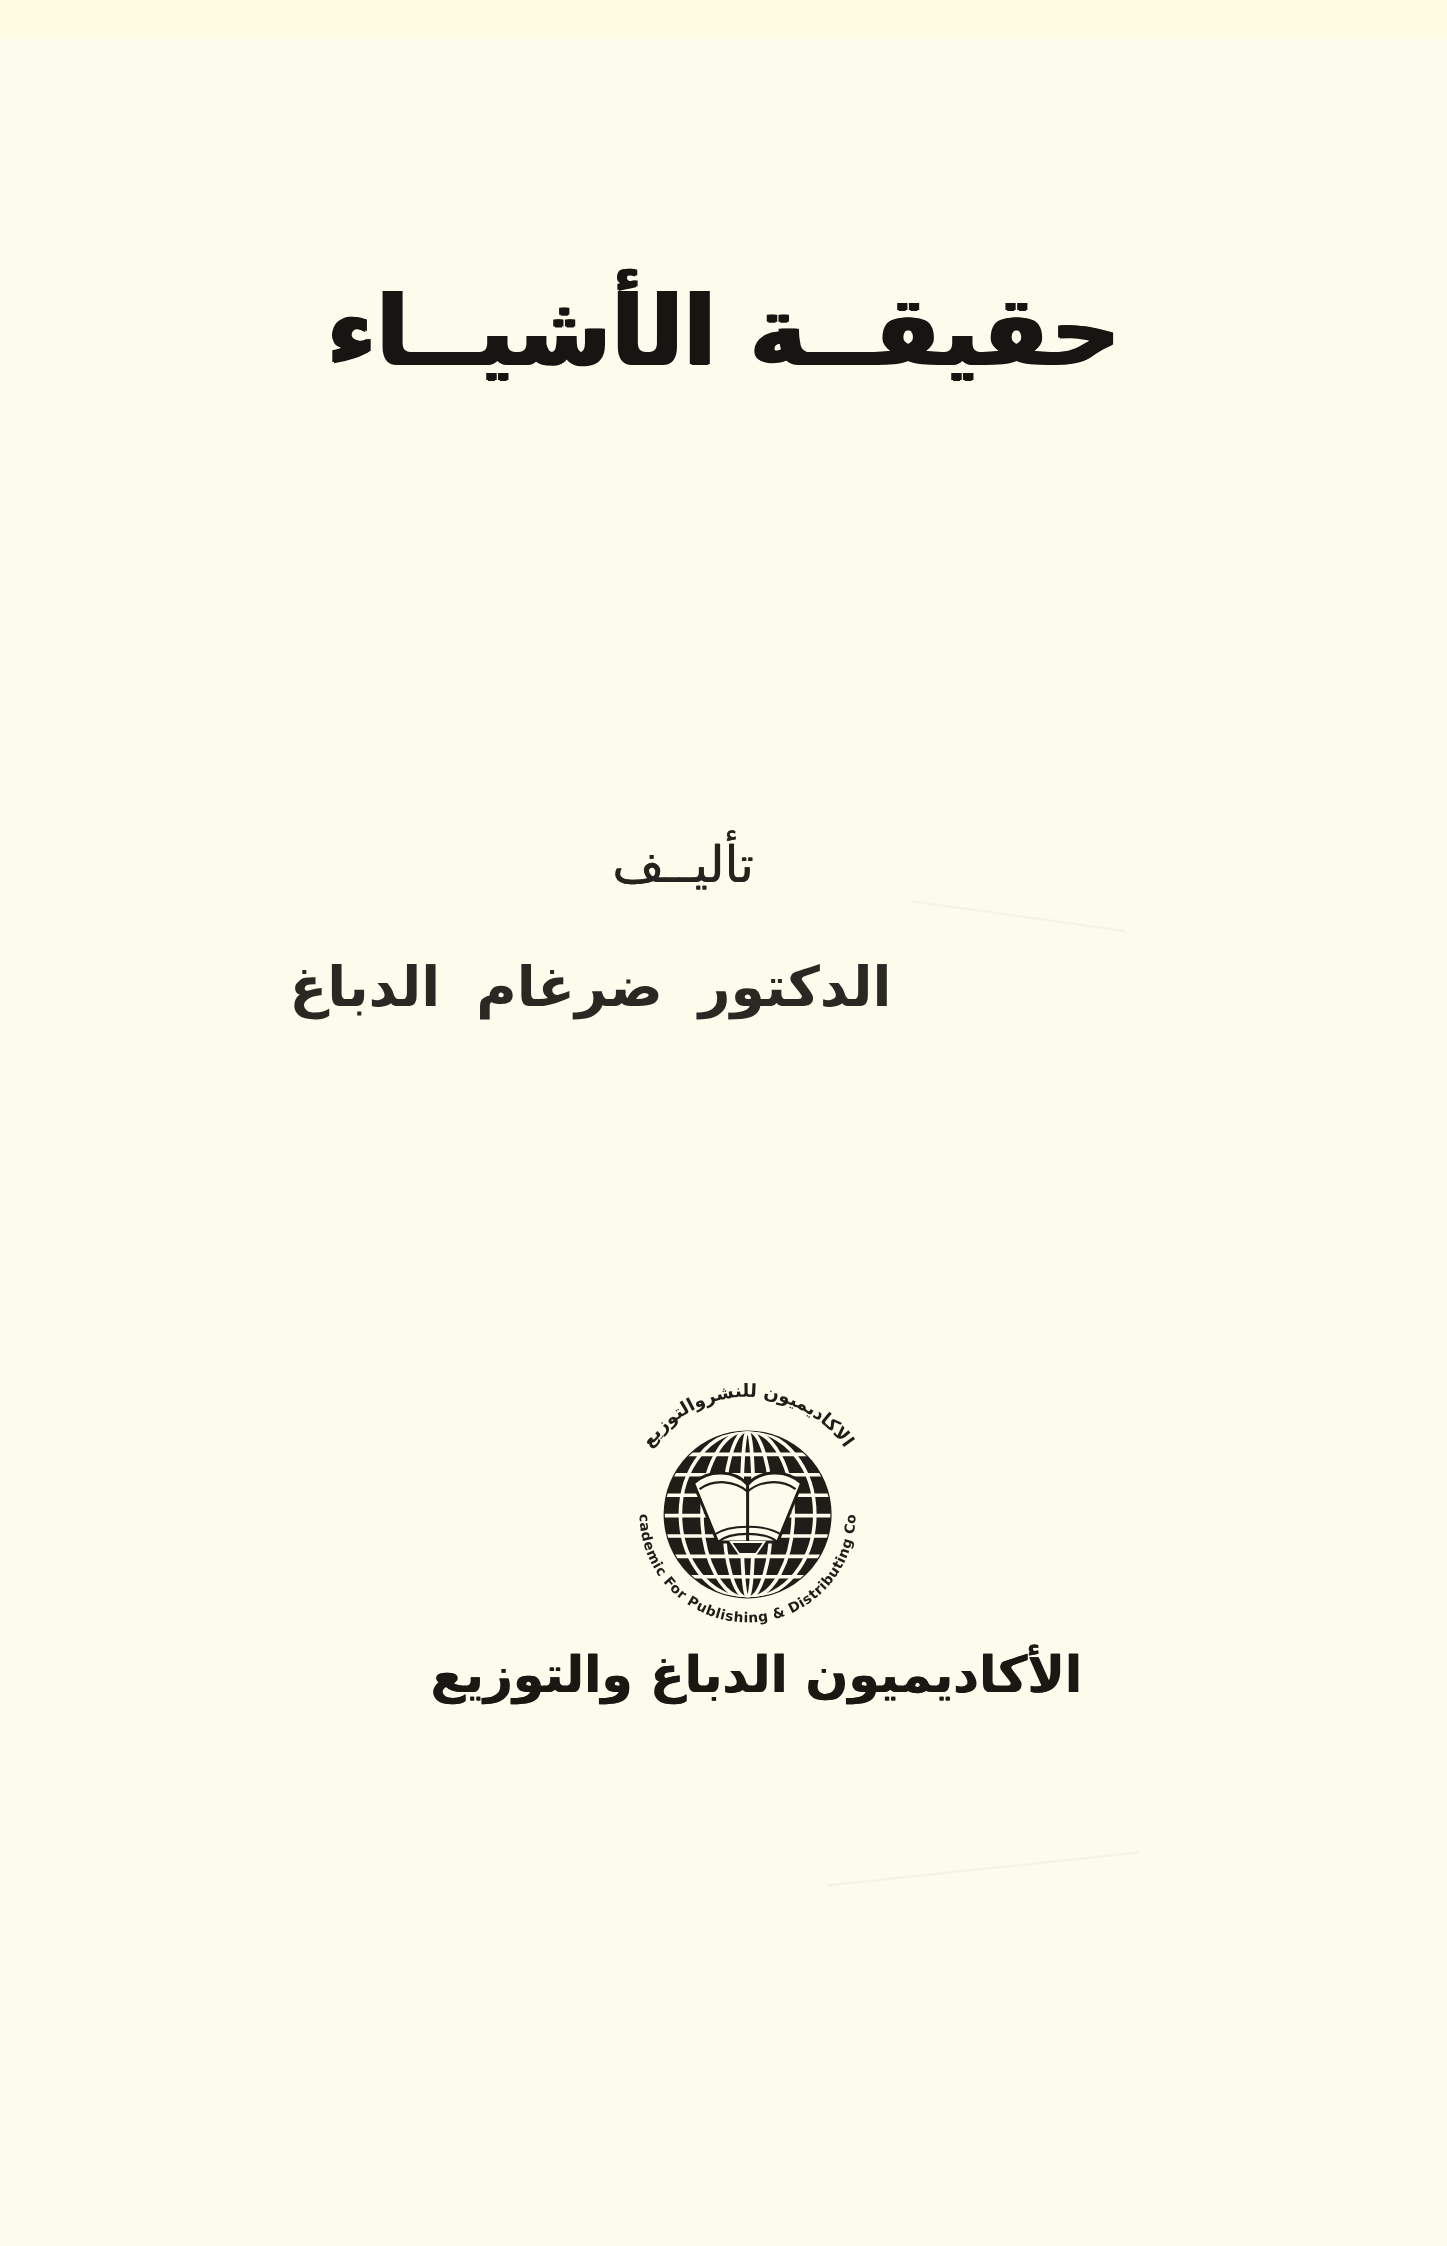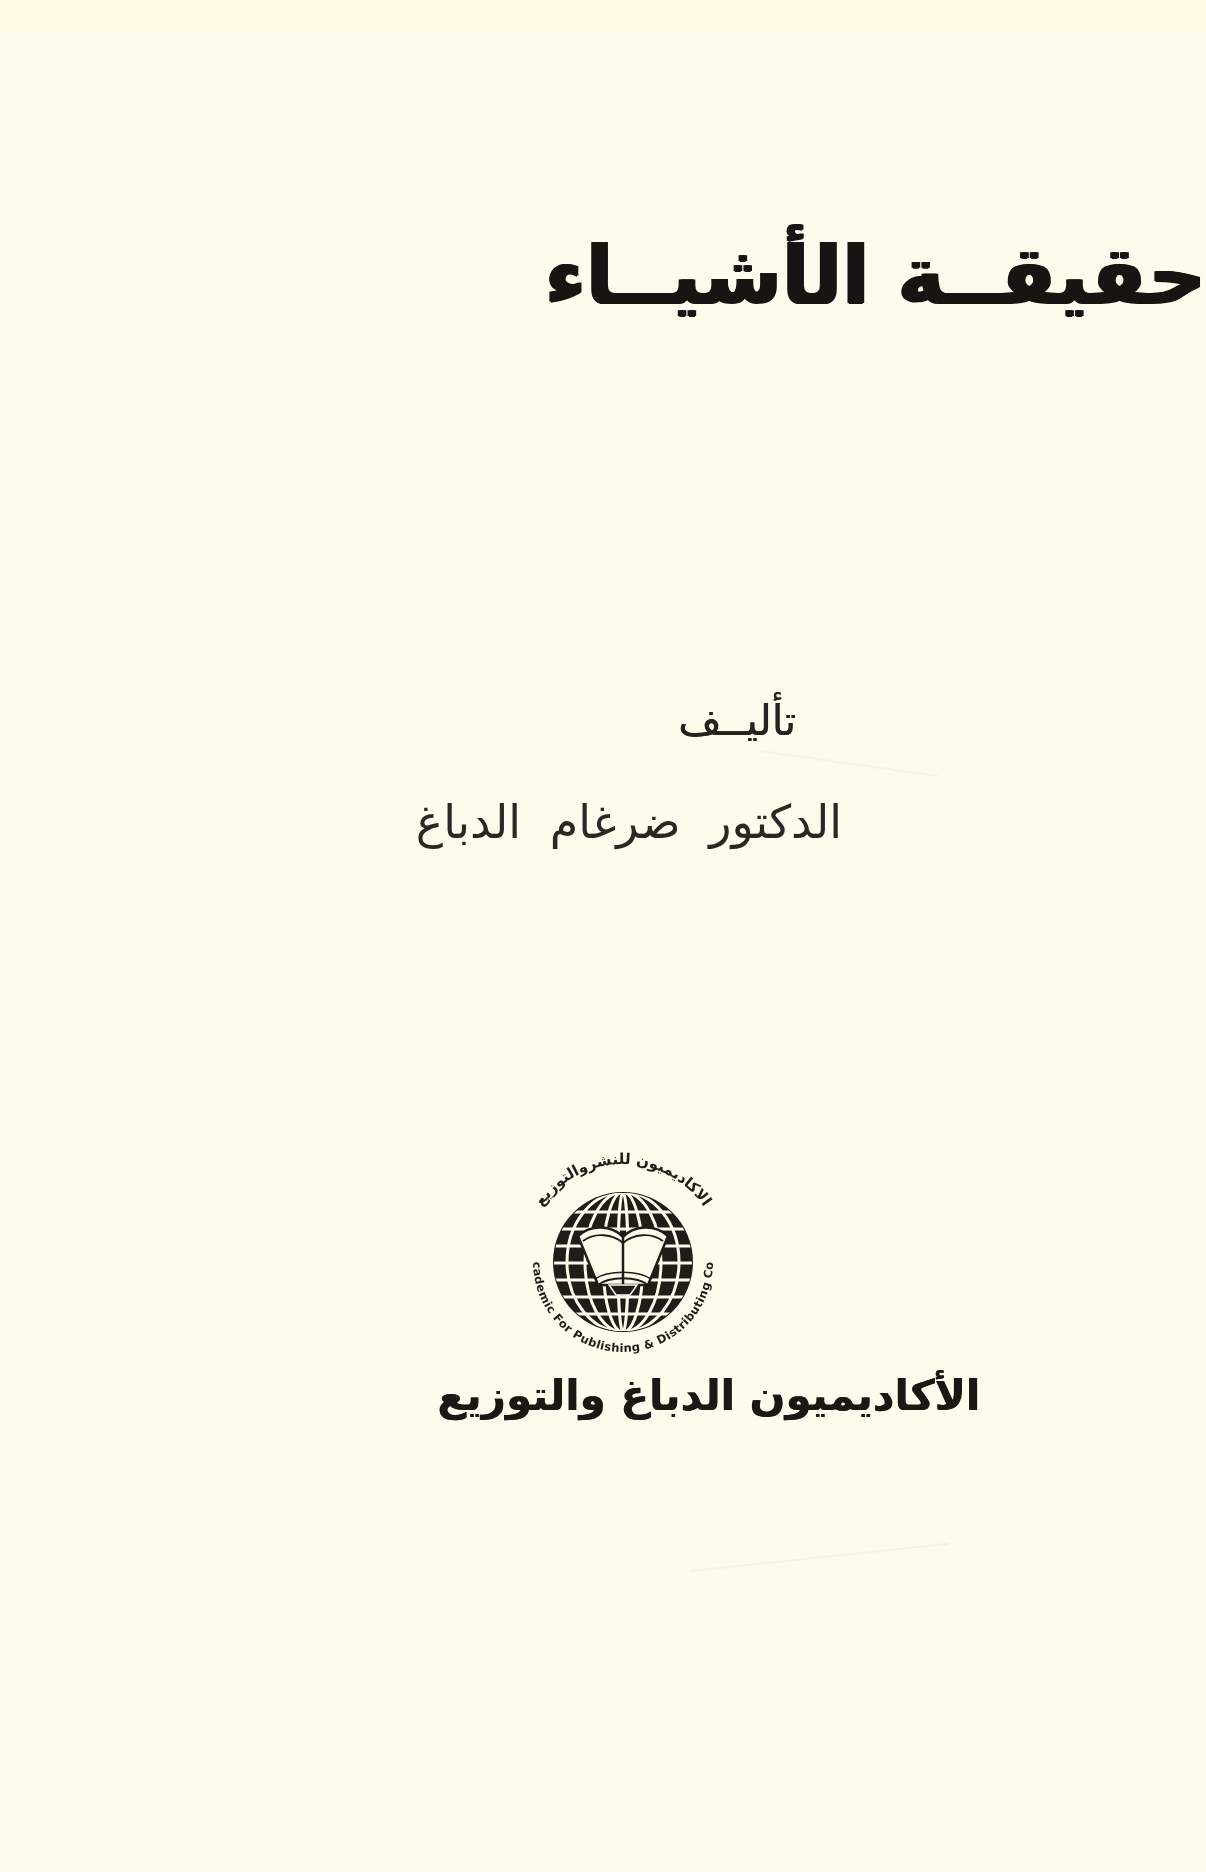--- a/index.html
+++ b/index.html
@@ -5,37 +5,38 @@
   html,body{margin:0;padding:0;}
   body{
     width:1206px;height:1872px;position:relative;overflow:hidden;
     background:#fcfbec;
     font-family:"DejaVu Sans", sans-serif;
   }
   .top-edge{
     position:absolute;left:0;top:0;width:1206px;height:32px;
     background:#fffbe3;
   }
-  .center-line{position:absolute;text-align:right;}
+  .center-line{position:absolute;text-align:center;}
   .book-title{
     left:0;top:222px;width:1206px;
     font-size:80px;font-weight:bold;color:#171411;
     line-height:1.35;direction:rtl;
     text-shadow:1.4px 0 0 currentColor,-1.4px 0 0 currentColor,0 1px 0 currentColor;
     letter-spacing:-1px;
   }
   .byline{
-    left:396px;top:692px;width:400px;
+    left:369px;top:692px;width:400px;
     font-size:42px;color:#26221d;direction:rtl;line-height:1.4;
     text-shadow:.5px 0 0 currentColor;
   }
   .author{
     left:142px;top:788px;width:700px;
     font-size:46px;color:#2b2722;direction:rtl;line-height:1.5;
     word-spacing:14px;
+    font-weight:bold;
   }
   .publisher{
     left:280px;top:1362px;width:700px;
     font-size:42px;font-weight:bold;color:#1b1713;direction:rtl;line-height:1.6;
     text-shadow:.6px 0 0 currentColor;
   }
   .logo-wrap{
     position:absolute;left:478px;top:1136px;width:290px;height:232px;
   }
   .logo-wrap svg{display:block;width:100%;height:100%;}

